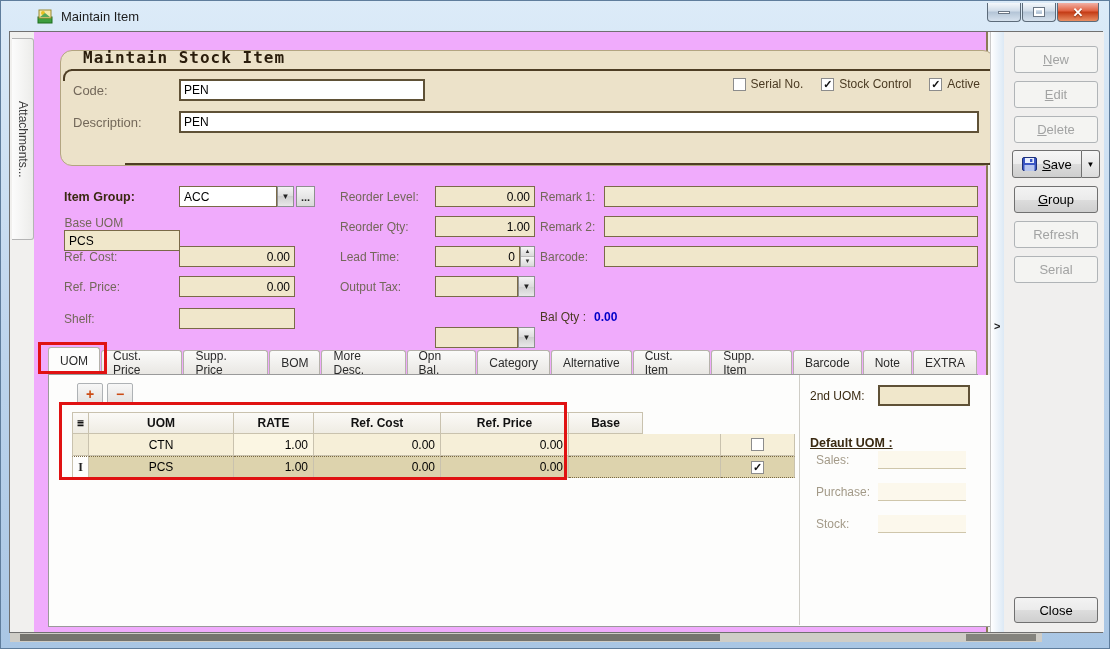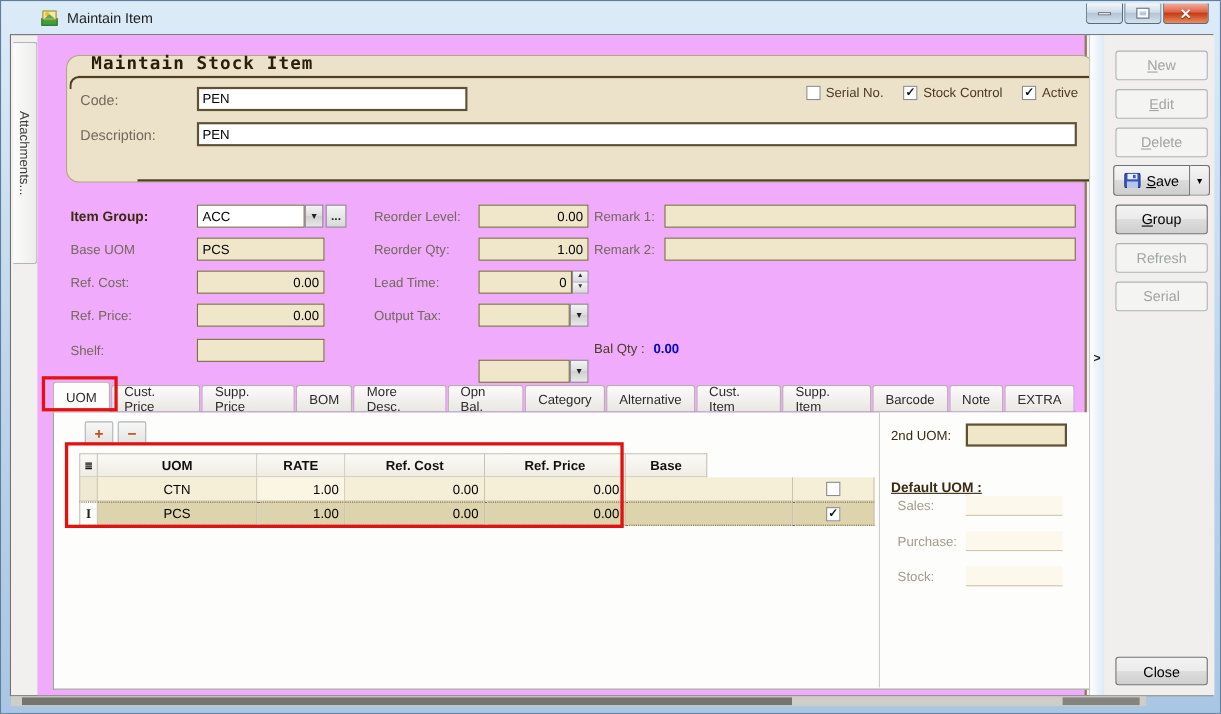--- a/index.html
+++ b/index.html
@@ -229,21 +229,21 @@
         <div class="field white" style="width:98px;">
             <span>ACC</span>
           </div>
         <div class="combo-btn">
             <span>▼</span>
           </div>
         <div class="ellipsis-btn">
             <span>...</span>
           </div>
       </div>
-      <div class="drow" style="left:30px; top:184px;">
+      <div class="drow" style="left:30px; top:184px;flex-direction:column;">
         <span class="dlabel" style="width:115px;">Base UOM</span>
         <div class="field" style="width:116px;">
             <span>PCS</span>
           </div>
       </div>
       <div class="drow" style="left:30px; top:214px;">
         <span class="dlabel" style="width:115px;">Ref. Cost:</span>
         <div class="field" style="width:116px;">
             <span class="num">0.00</span>
           </div>
@@ -303,20 +303,26 @@
       </div>
 
       <div class="drow" style="left:506px; top:154px;">
         <span class="dlabel" style="width:64px;">Remark 1:</span>
         <div class="field" style="width:374px;">
             <span></span>
           </div>
       </div>
       <div class="drow" style="left:506px; top:184px;">
         <span class="dlabel" style="width:64px;">Remark 2:</span>
+        <div class="field" style="width:374px;">
+            <span></span>
+          </div>
+      </div>
+      <div class="drow" style="left:506px; top:214px;">
+        <span class="dlabel" style="width:64px;">Barcode:</span>
         <div class="field" style="width:374px;">
             <span></span>
           </div>
       </div>
       <div class="drow" style="left:506px; top:278px;">
         <span class="balqty-label">Bal Qty :</span>
         <span class="balqty-value">0.00</span>
       </div>
 
       <div class="tabstrip">

